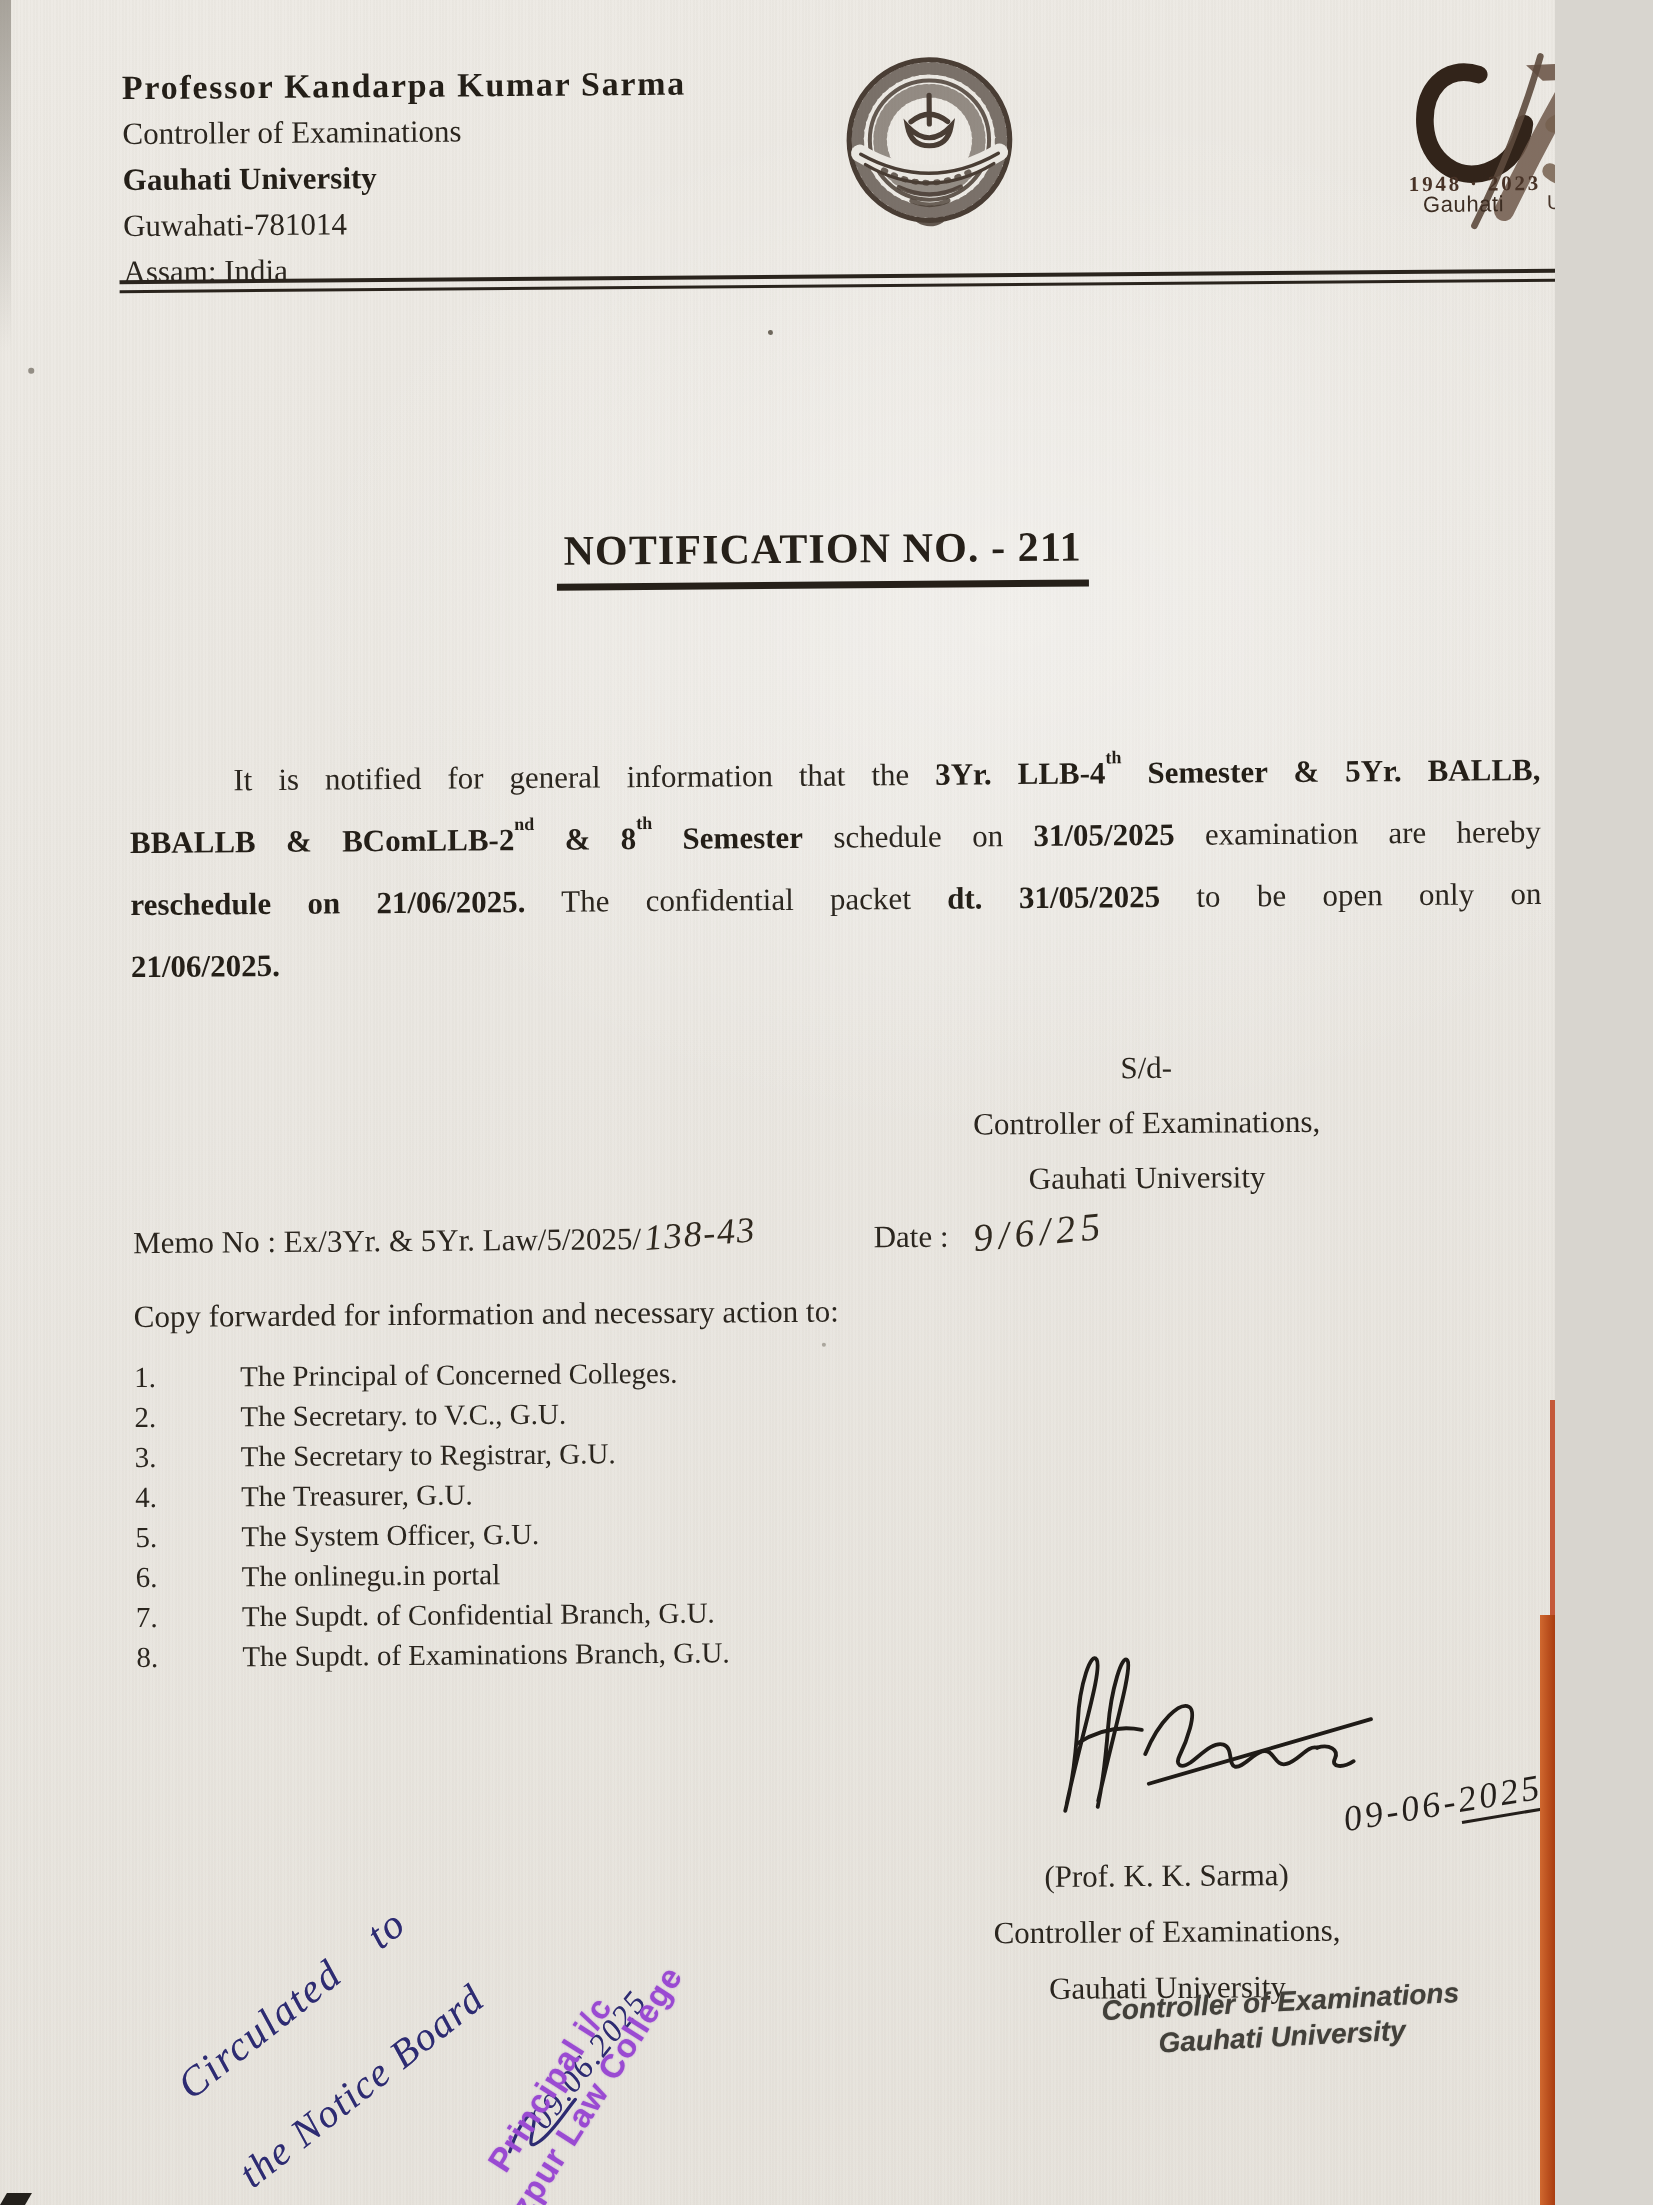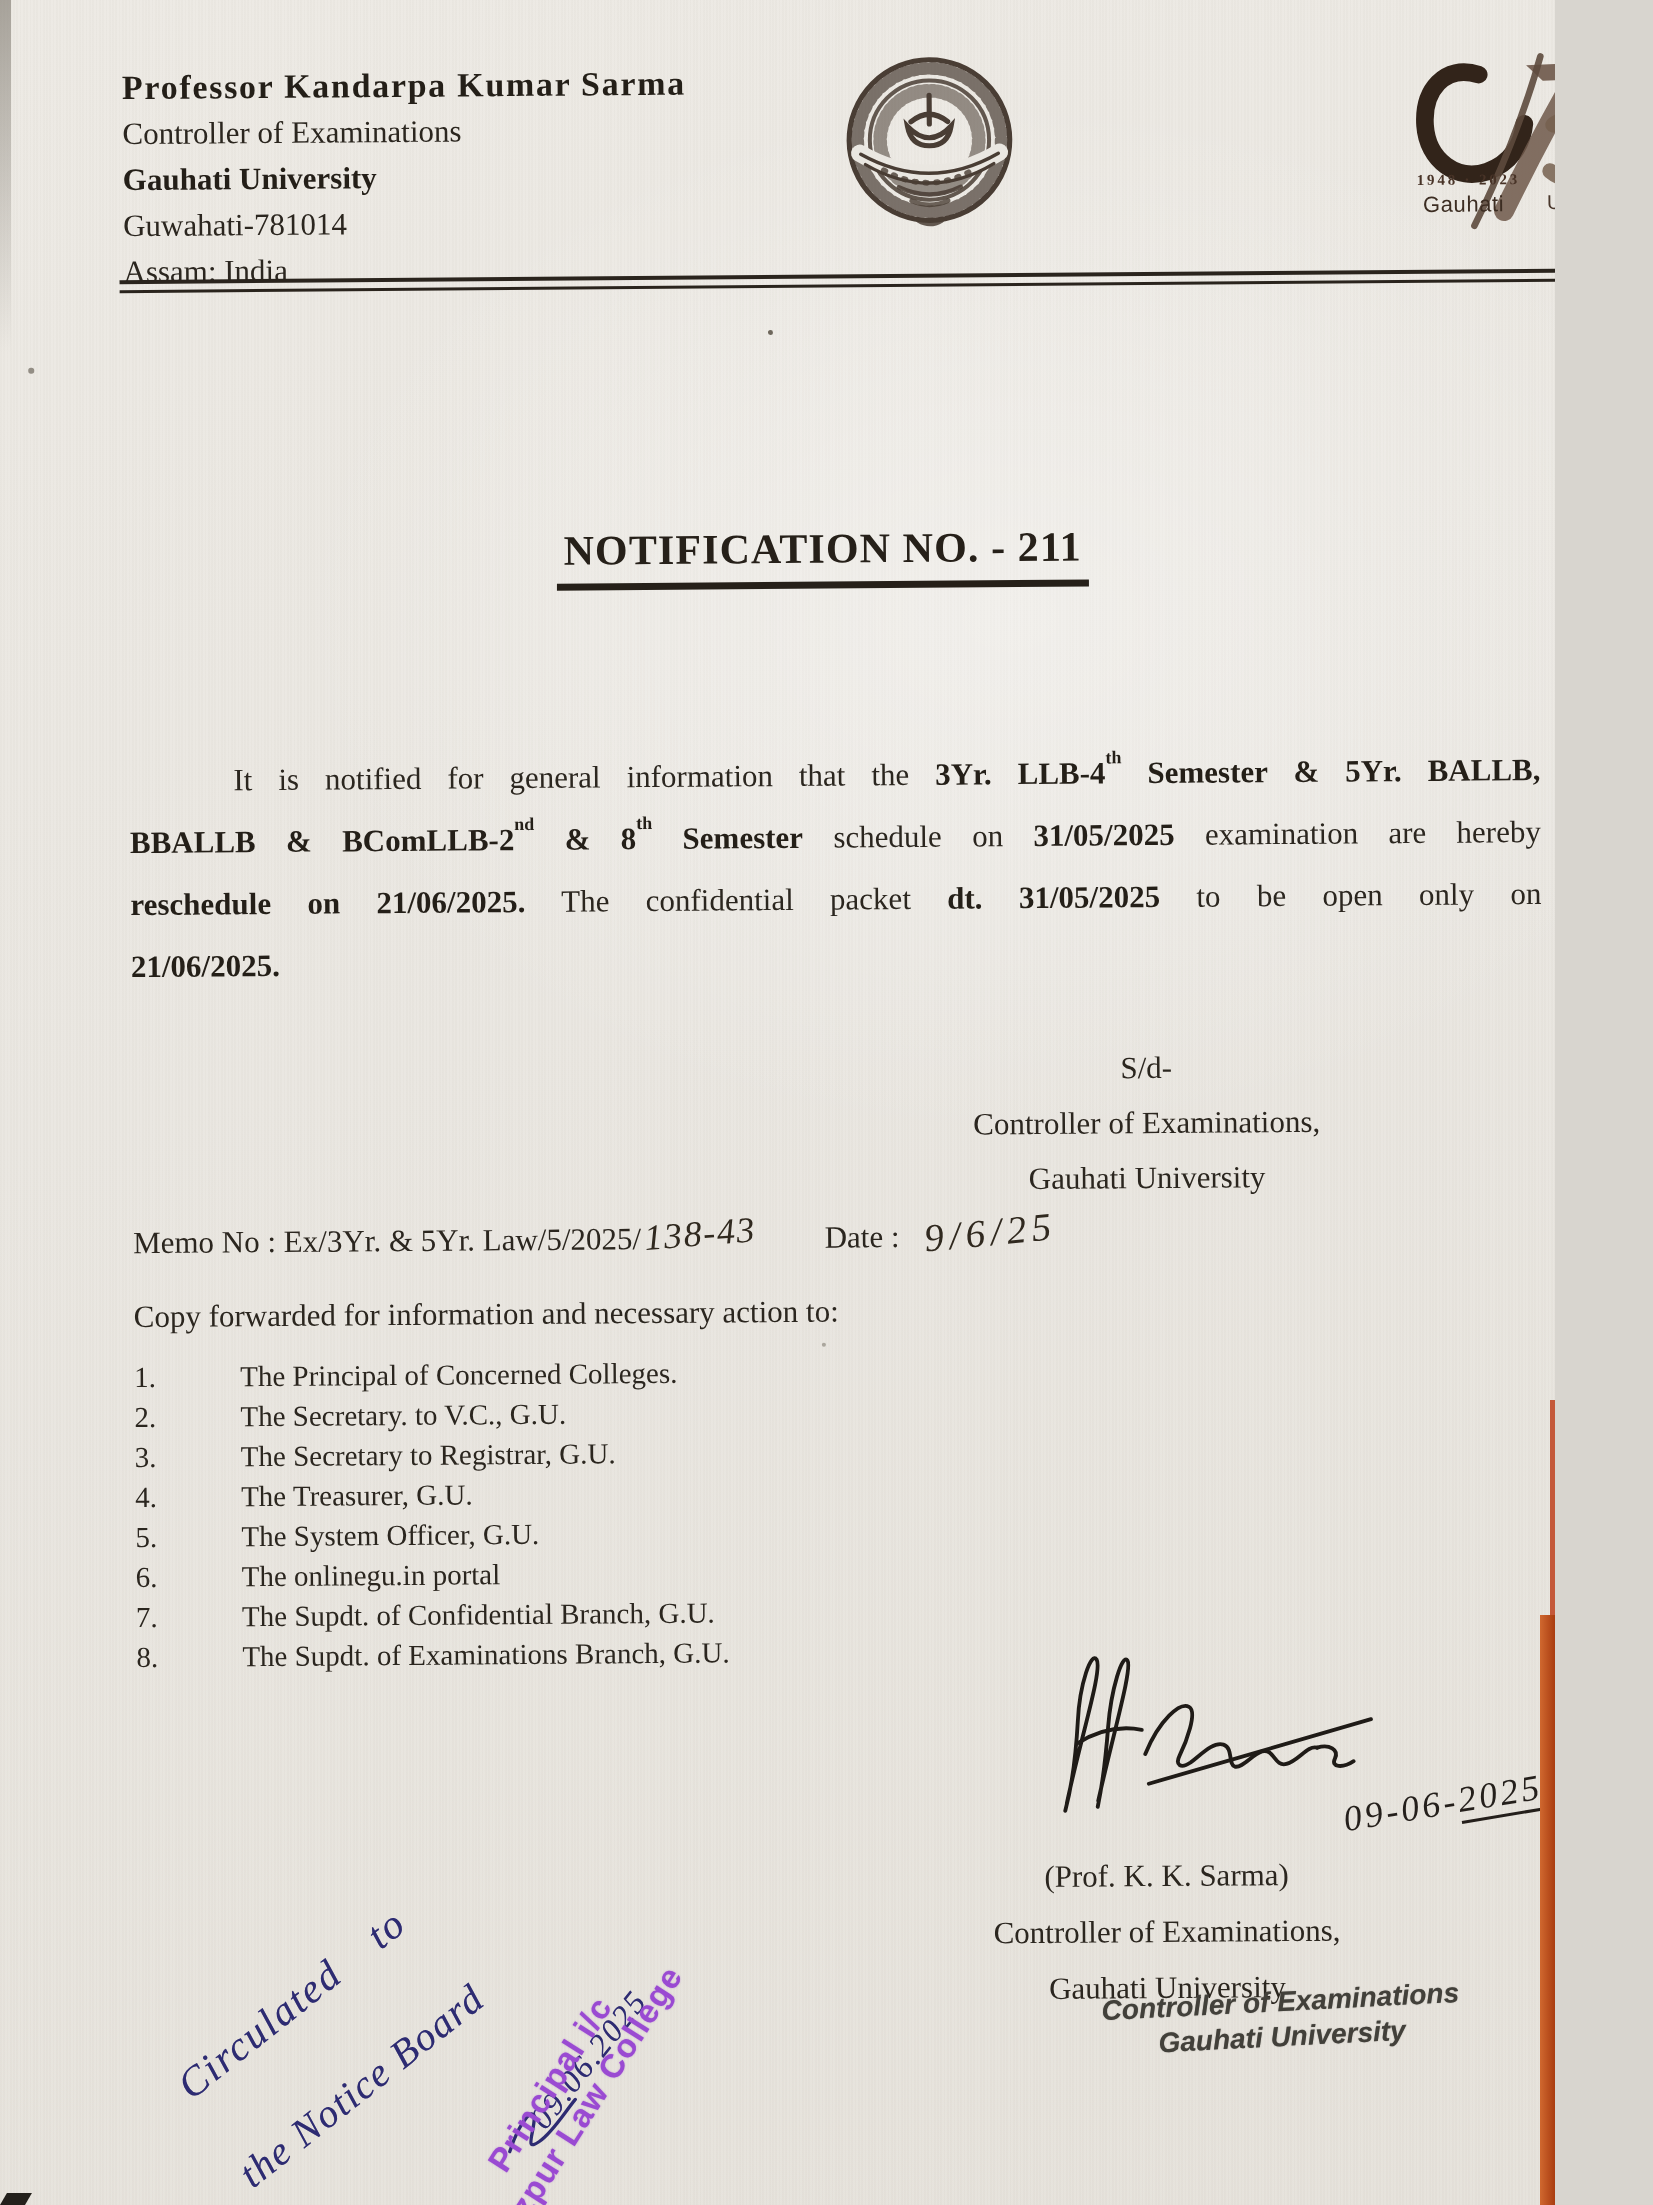--- a/index.html
+++ b/index.html
@@ -15,21 +15,21 @@
   .tilt{position:absolute;inset:0;transform:rotate(-0.45deg);transform-origin:50% 50%;}
   
   .hdr{position:absolute;left:130px;top:60px;line-height:46px;font-size:31px;}
   .hdr .name{font-weight:700;font-size:34px;letter-spacing:1.7px;color:#241f18;}
   .hdr .bold{font-weight:700;color:#241f18;}
   .rule{position:absolute;left:126px;top:275px;width:1464px;height:5.5px;
         border-top:4.4px solid #2a241d;border-bottom:3.3px solid #2a241d;}
   .seal{position:absolute;left:851px;top:55px;width:172px;height:184px;opacity:.92;}
   .logo{position:absolute;left:1416px;top:47px;width:232px;height:193px;}
   .logo svg{position:absolute;left:0;top:0;}
-  .logo .years{position:absolute;left:8px;top:130px;font-size:15px;letter-spacing:2.8px;color:#483327;
+  .logo .years{position:absolute;left:0;top:130px;font-size:21px;letter-spacing:2.8px;color:#483327;
                font-family:"Liberation Serif",serif;font-weight:700;}
   .logo .cap1{position:absolute;left:14px;top:150px;font-size:22px;color:#3c2d22;
               font-family:"Liberation Sans","DejaVu Sans",sans-serif;letter-spacing:0.6px;}
   .logo .cap2{position:absolute;left:138px;top:150px;font-size:20px;color:#4a382c;
               font-family:"Liberation Sans","DejaVu Sans",sans-serif;letter-spacing:0.6px;}
   
   .title{position:absolute;left:0;top:525px;width:1654px;text-align:center;}
   .title span{display:inline-block;font-size:42px;font-weight:700;letter-spacing:1.1px;
               color:#262019;border-bottom:7.2px solid #262019;padding:0 6.6px 8.8px 6.6px;}
   
@@ -39,21 +39,21 @@
   .bodyline.last{text-align-last:left;}
   .b{font-weight:700;color:#241f18;}
   sup{font-size:.58em;line-height:0;position:relative;top:-.5em;}
   
   .signoff{position:absolute;left:904px;top:1043px;width:485px;text-align:center;
            font-size:31px;line-height:55px;}
   
   .memo{position:absolute;left:132px;top:1211px;font-size:31px;white-space:nowrap;}
   .hand{font-style:italic;color:#30291f;display:inline-block;}
   .memo .hand-no{font-size:36px;transform:rotate(-4deg);letter-spacing:1.7px;margin-left:3.3px;vertical-align:3.3px;}
-  .memo .datelbl{margin-left:68px;}
+  .memo .datelbl{margin-left:117px;}
   .memo .hand-date{font-size:39px;transform:rotate(-5deg);letter-spacing:5.5px;margin-left:25px;vertical-align:1.1px;}
   .copy{position:absolute;left:132px;top:1294px;font-size:31px;}
   
   .recips{position:absolute;left:132px;top:1352px;width:1048px;}
   .recipient{display:flex;font-size:29px;line-height:40px;}
   .rnum{width:106px;flex:0 0 106px;}
   
   .sig-svg{position:absolute;left:1009px;top:1640px;width:507px;height:204px;}
   .sig-date{position:absolute;left:1337px;top:1787px;font-style:italic;font-size:36px;
             letter-spacing:3.3px;color:#241f1b;transform:rotate(-9deg);}

